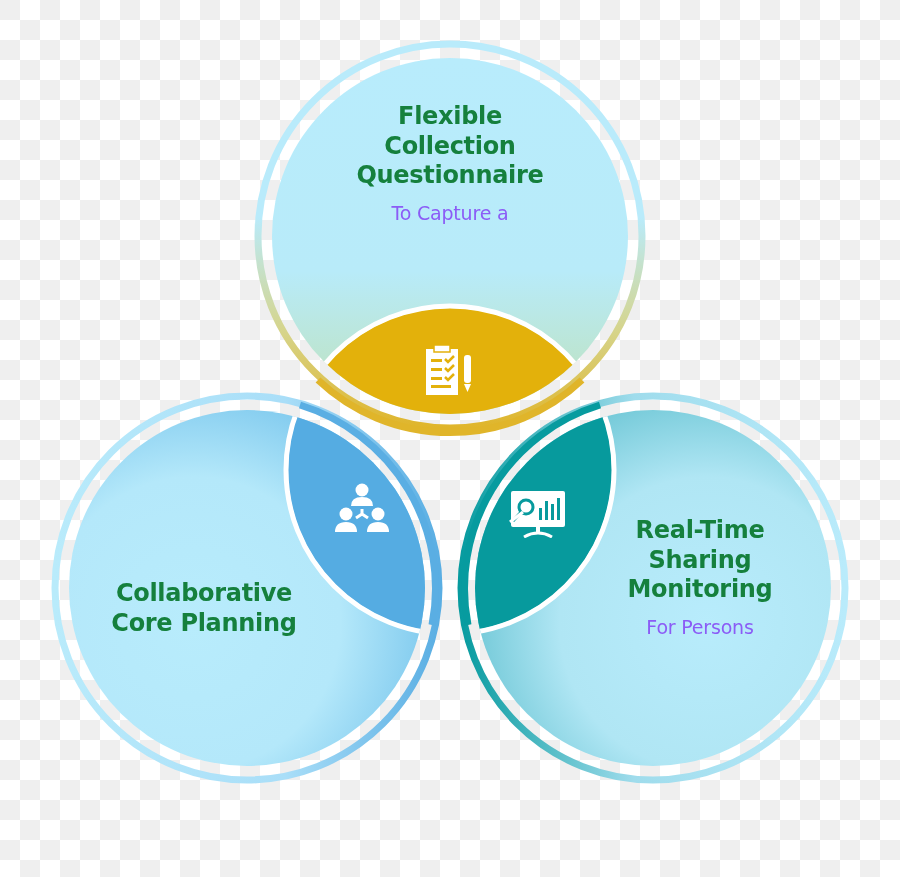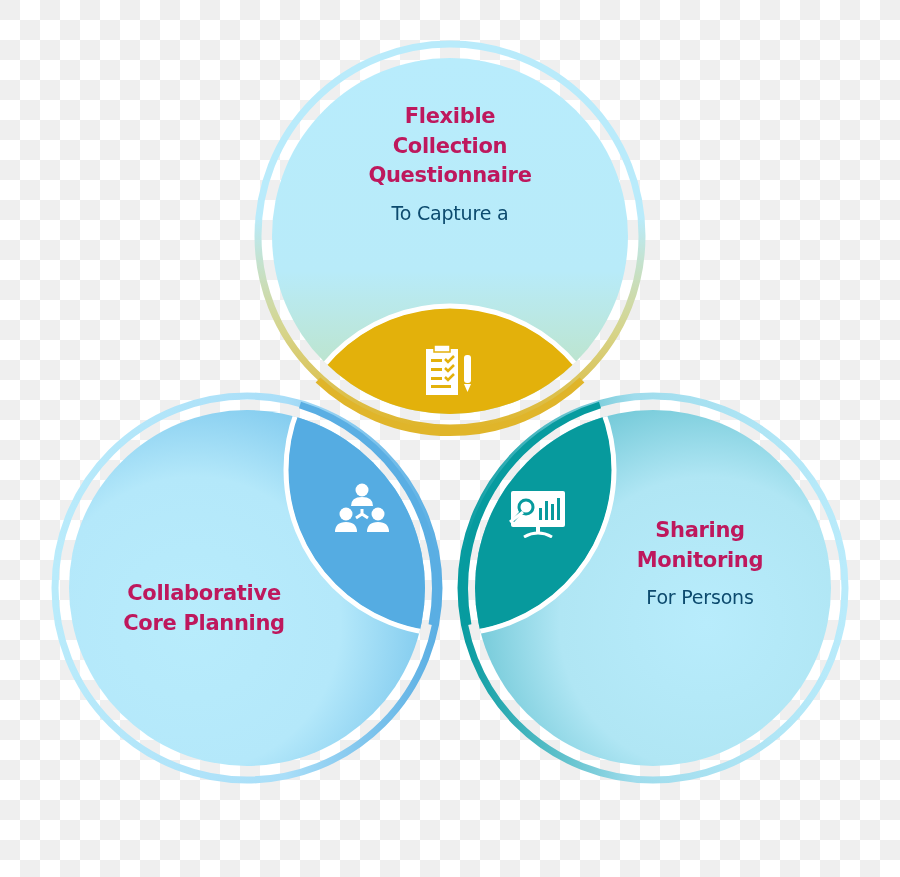--- a/index.html
+++ b/index.html
@@ -14,25 +14,25 @@
     font-family: "Liberation Sans", sans-serif;
   }
   .checker {
     position: absolute; inset: 0;
     background-image: conic-gradient(#ffffff 25%, #efefef 0 50%, #ffffff 0 75%, #efefef 0);
     background-size: 40px 40px;
   }
   svg.venn { position: absolute; left: 0; top: 0; }
   .label { position: absolute; text-align: center; }
   .title {
-    color: #be185d; font-weight: bold; font-size: 21px; line-height: 29.5px;
+    color: #15803d; font-weight: bold; font-size: 24px; line-height: 29.5px;
     font-family: "DejaVu Sans", sans-serif; letter-spacing: -0.3px;
   }
   .sub {
-    color: #0c4a6e; font-size: 19px; line-height: 29.5px; margin-top: 8px;
+    color: #8b5cf6; font-size: 19px; line-height: 29.5px; margin-top: 8px;
     font-family: "DejaVu Sans", sans-serif; font-weight: normal; letter-spacing: -0.2px;
   }
   .line { display: block; white-space: nowrap; }
   .icon { position: absolute; }
 </style>
 </head>
 <body>
 
 <div class="checker"></div>
 
@@ -169,19 +169,20 @@
 
 <div class="label" style="left:54px;top:531px;width:300px;margin-top:48px;">
   <div class="title">
     <span class="line">Collaborative</span>
     <span class="line">Core Planning</span>
   </div>
 </div>
 
 <div class="label" style="left:550px;top:516px;width:300px;">
   <div class="title">
+    <span class="line">Real-Time</span>
     <span class="line">Sharing</span>
     <span class="line">Monitoring</span>
   </div>
   <div class="sub">
     <span class="line">For Persons</span>
   </div>
 </div>
 
 </body></html>

